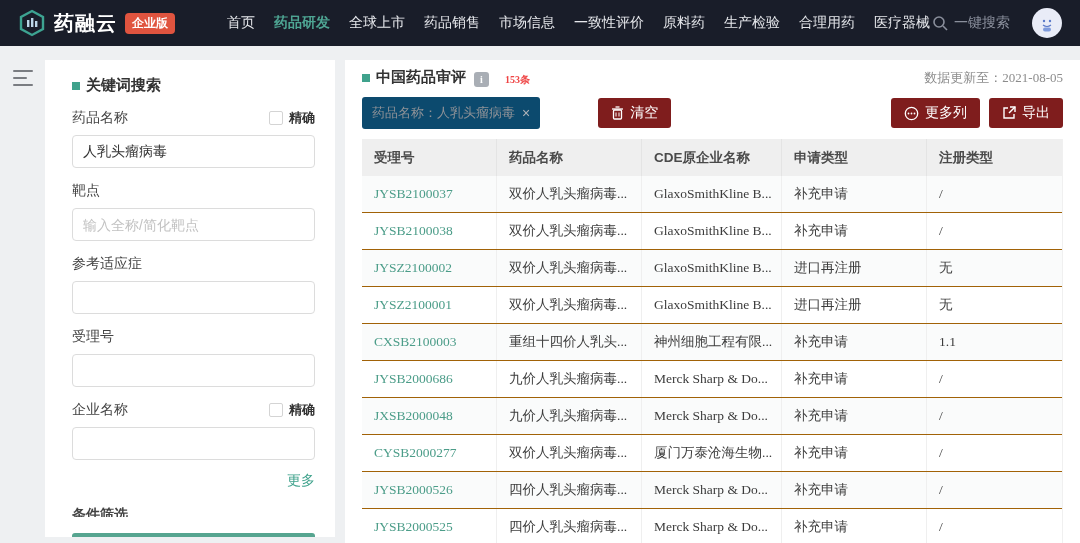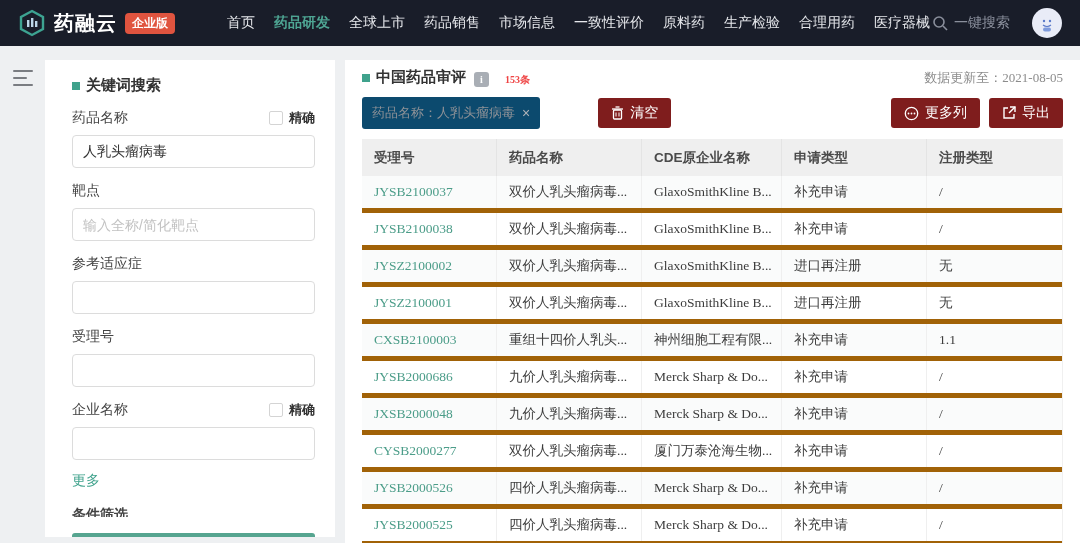--- a/index.html
+++ b/index.html
@@ -30,41 +30,41 @@
   .sec-title { display:flex; align-items:center; gap:6px; font-weight:bold; font-size:15px; color:#333; }
   .green-sq { width:8px; height:8px; background:#3fa28c; display:inline-block; }
 
   
   .field-row { display:flex; align-items:center; justify-content:space-between; margin-top:14px; margin-bottom:8px; }
   .field-label { font-size:14px; color:#444; }
   .exact { display:flex; align-items:center; gap:6px; font-size:13px; font-weight:bold; color:#333; cursor:pointer; }
   .checkbox { width:14px; height:14px; border:1px solid #d4d4d4; border-radius:2px; background:#fff; }
   .s-input { width:100%; height:33px; border:1px solid #dcdcdc; border-radius:4px; padding:0 10px; font-size:14px; color:#333; outline:none; font-family:"Liberation Sans",sans-serif; }
   .s-input::placeholder { color:#c2c2c2; }
-  .more-link { display:block; text-align:left; color:#3fa28c; font-size:14px; margin-top:12px; cursor:pointer; text-decoration:none; }
+  .more-link { display:block; text-align:right; color:#3fa28c; font-size:14px; margin-top:12px; cursor:pointer; text-decoration:none; }
   .clipped-heading { height:11px; overflow:hidden; margin-top:16px; font-weight:bold; color:#444; font-size:14px; }
   .search-btn { width:100%; height:35px; background:#56a590; border:none; border-radius:3px; color:#fff; font-size:15px; margin-top:16px; cursor:pointer; font-family:"Liberation Sans",sans-serif; letter-spacing:2px; }
 
   
   .main-head { display:flex; align-items:flex-end; }
   .info-icon { width:15px; height:15px; background:#a9aeb5; border-radius:3px; color:#fff; font-size:10px; font-weight:bold; display:inline-flex; align-items:center; justify-content:center; margin-left:8px; font-family:"Liberation Serif",serif; }
   .count { color:#ef4444; font-weight:bold; margin-left:16px; font-family:"Liberation Serif",serif; font-size:10px; }
   .updated { margin-left:auto; color:#8c8c8c; font-size:13px; }
   .updated .date { font-family:"Liberation Serif",serif; }
 
   .filter-bar { display:flex; align-items:center; margin-top:10px; }
   .filter-tag { background:#0c4a6e; color:#8f9297; font-size:13px; padding:7px 10px; border-radius:3px; display:flex; align-items:center; gap:7px; }
   .tag-close { color:#b0b3b8; cursor:pointer; font-size:14px; line-height:1; }
   .teal-btn { background:#7f1d1d; color:#fff; border:none; border-radius:3px; height:30px; padding:0 13px; font-size:14px; display:inline-flex; align-items:center; gap:6px; cursor:pointer; font-family:"Liberation Sans",sans-serif; }
   .clear-btn { margin-left:58px; }
   .right-btns { margin-left:auto; display:flex; gap:9px; }
 
   
   .table { margin-top:10px; border-right:1px solid #f0f0f0; }
-  .t-row { display:grid; grid-template-columns:135px 145px 140px 145px 1fr; height:37px; border-bottom:5px solid #a16207; background:#fff; }
+  .t-row { display:grid; grid-template-columns:135px 145px 140px 145px 1fr; height:37px; border-bottom:1px solid #a16207; background:#fff; }
   .t-row.head { background:#efefef; border-bottom:none; }
   .t-row.odd { background:#fafbfb; }
   .t-cell { display:flex; align-items:center; padding:0 12px; font-size:13.5px; color:#3c3c3c; border-right:1px solid #efefef; overflow:hidden; white-space:nowrap; font-family:"Liberation Serif",serif; }
   .t-row.head .t-cell { font-family:"Liberation Sans",sans-serif; font-weight:bold; color:#4a4a4a; font-size:13.5px; border-right-color:#e4e4e4; }
   .t-cell:last-child { border-right:none; }
   .t-cell.link { color:#4c9d89; cursor:pointer; }
 
   svg { display:block; }
 </style>
 </head>

